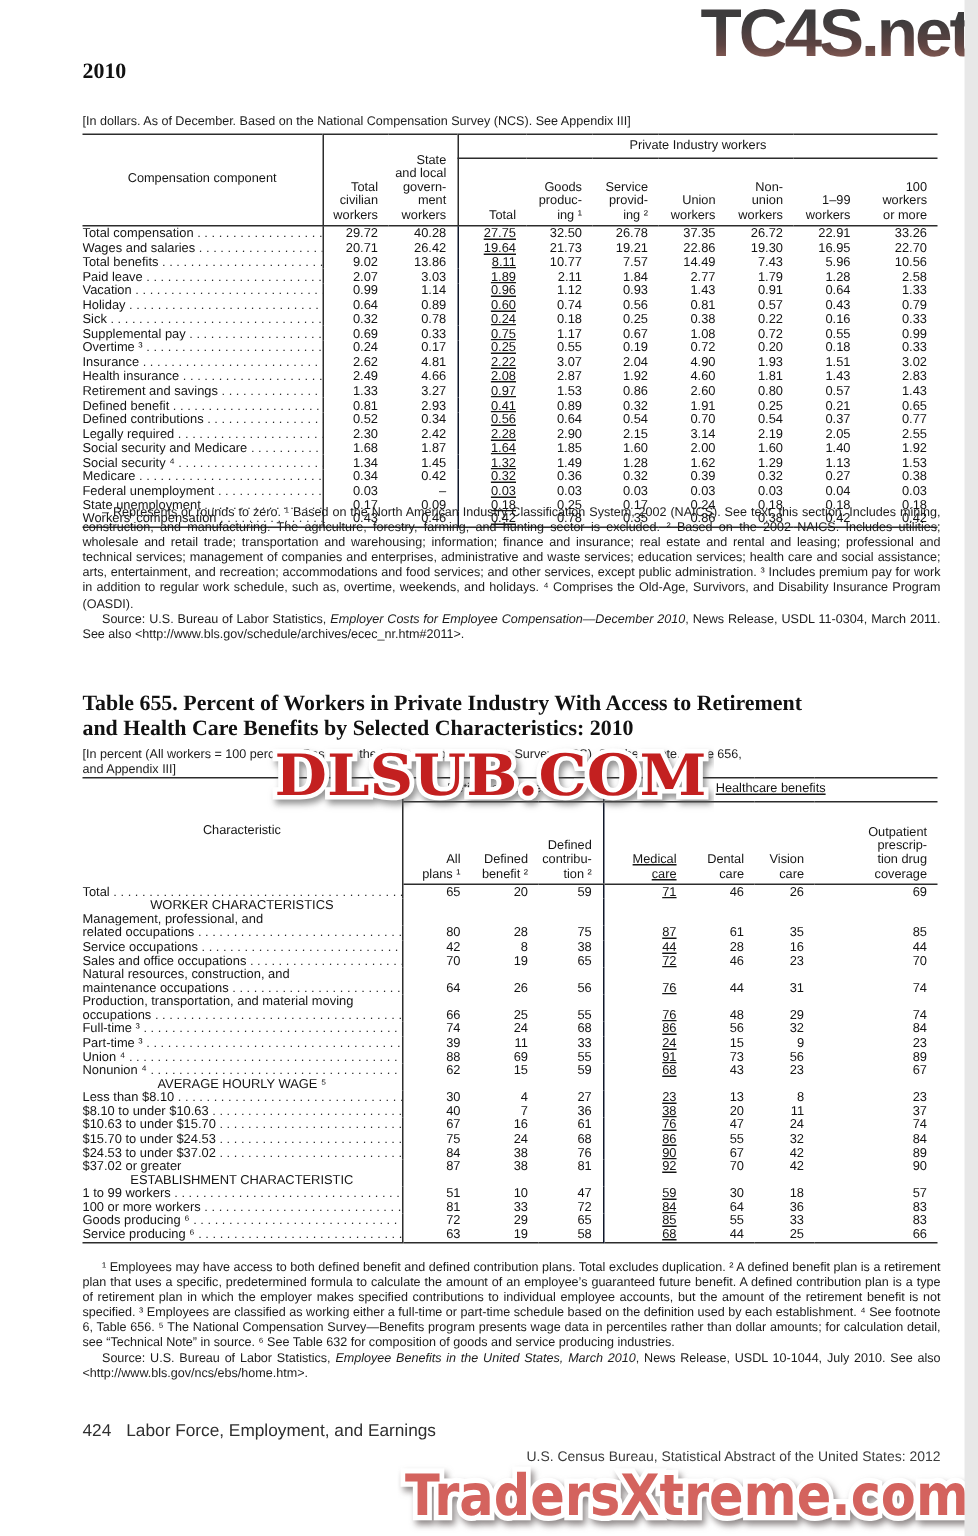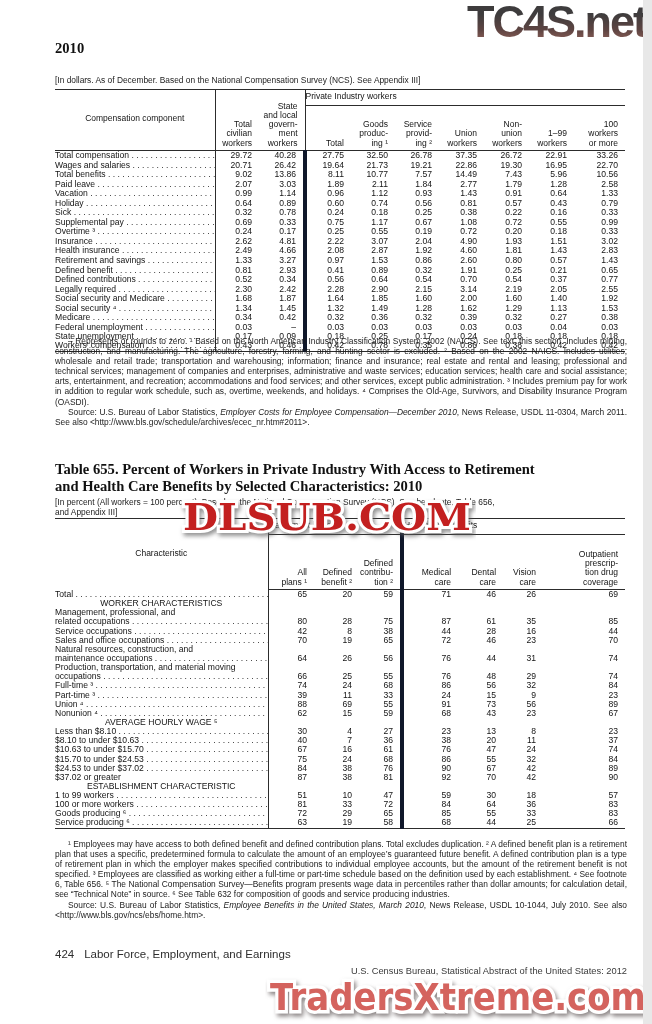--- a/index.html
+++ b/index.html
@@ -14,24 +14,24 @@
          text-align:justify;color:#1c1c1c;}
   .notes p{margin:0;text-indent:13px;}
 
   
   .tblwrap{position:absolute;left:55px;}
   table.tbl{border-collapse:collapse;table-layout:fixed;width:570px;color:#141414;
             border-top:1.5px solid #2c2c2c;border-bottom:1.5px solid #2c2c2c;}
   .tbl th,.tbl td{padding:0;font-weight:normal;font-size:8.5px;line-height:9.3px;overflow:hidden;}
   .tbl th{vertical-align:bottom;padding-bottom:2px;}
   th.lab{vertical-align:middle;}
-  th.grp{text-align:left;vertical-align:middle;border-bottom:1px solid #2c2c2c;line-height:11px;height:13px;}
+  th.grp{text-align:center;vertical-align:middle;border-bottom:1px solid #2c2c2c;line-height:11px;height:13px;}
   .hb{border-bottom:1.5px solid #2c2c2c;}
   .sepr{border-right:1px solid #2c2c2c;}
-  .sepl{border-left:4px solid #0f172a;}
+  .sepl{border-left:1px solid #0f172a;text-decoration:underline;}
   th.num,td.num{text-align:right;padding-right:7px;white-space:nowrap;}
   td.lab{white-space:nowrap;overflow:hidden;text-align:left;}
   .t654 tbody tr{height:9.55px;}
   .t655 tbody tr{height:9.15px;}
   .t654 tbody td,.t655 tbody td{font-size:8.6px;line-height:9.1px;vertical-align:bottom;}
   .t654 thead tr:nth-child(2) th{height:42px;}
   .t655 thead tr:nth-child(2) th{height:52px;}
   .b{font-weight:bold;}
   .ind1{padding-left:7px;}
   .ind2{padding-left:13px;}

